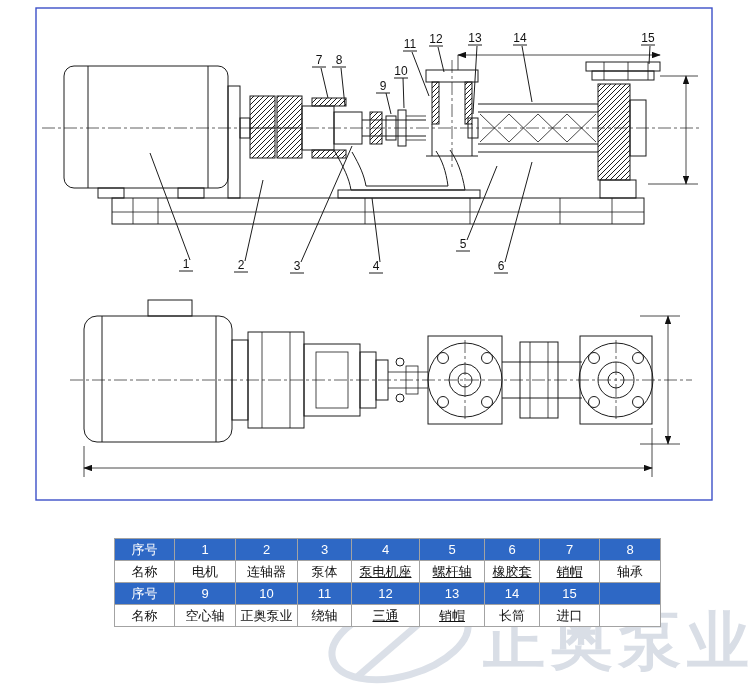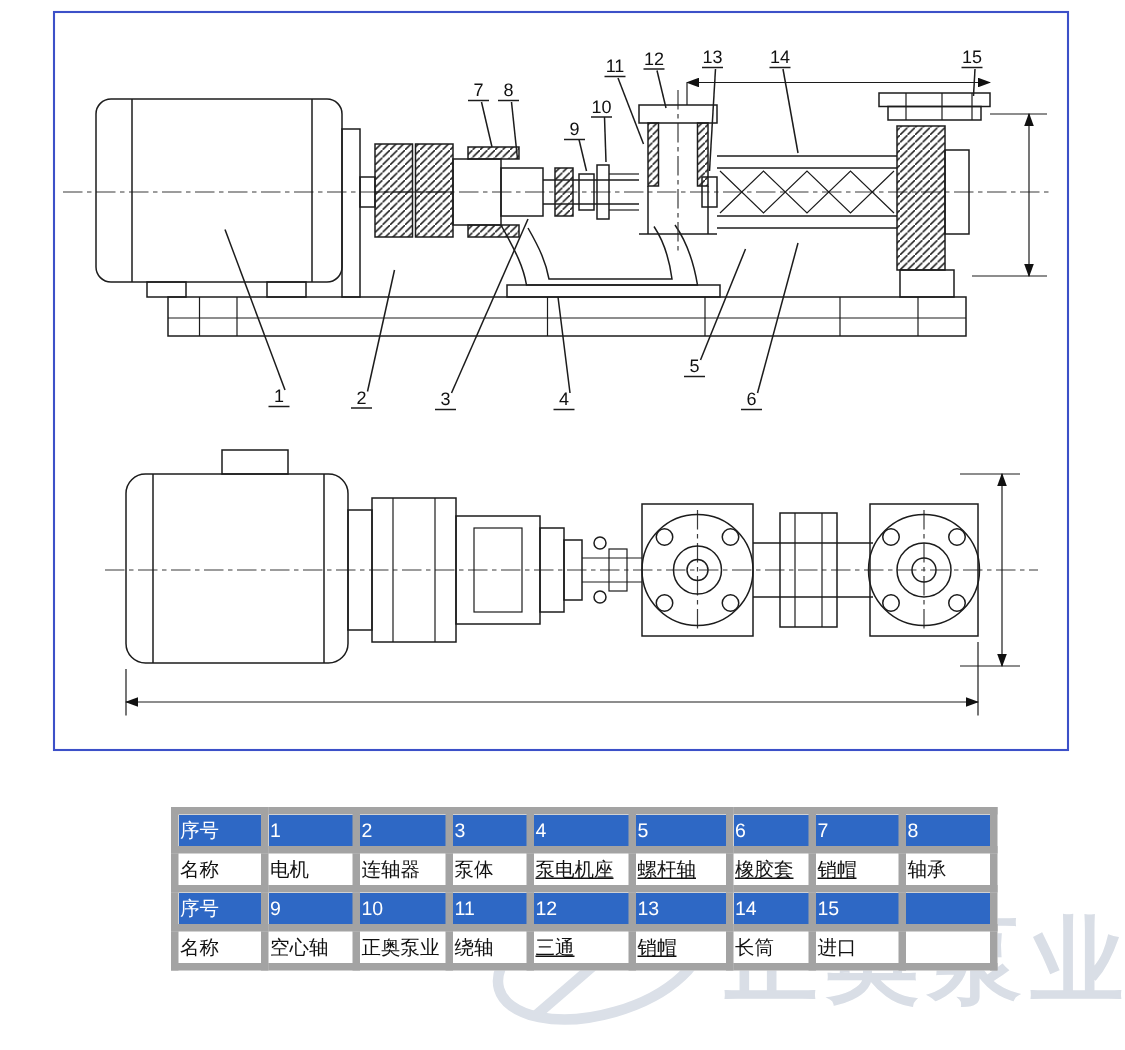--- a/index.html
+++ b/index.html
@@ -18,21 +18,21 @@
   .d .frame { stroke:#3c50c8; stroke-width:1.4; }
   .d text { fill:#111; stroke:none; font-size:12px; font-family:"Liberation Sans",sans-serif; text-anchor:middle; }
   .d .arrfill { fill:#111; stroke:none; }
   
   table.parts {
     position:absolute; left:114px; top:538px; z-index:3;
     border-collapse:collapse; table-layout:fixed; width:546px;
     font-size:13px; background:#fff;
   }
   table.parts td {
-    border:5px solid #a3a3a3; height:21px; text-align:left;
+    border:1px solid #a3a3a3; height:21px; text-align:center;
     padding:0 1px; overflow:hidden; white-space:nowrap; color:#111;
   }
   table.parts tr.blue td { background:#2e68c5; color:#ffffff; }
   table.parts td.u { text-decoration:underline; }
   
   .watermark {
     position:absolute; left:318px; top:586px; z-index:2;
     display:flex; align-items:center; color:#d9dee6;
   }
   .watermark .wm-text {

